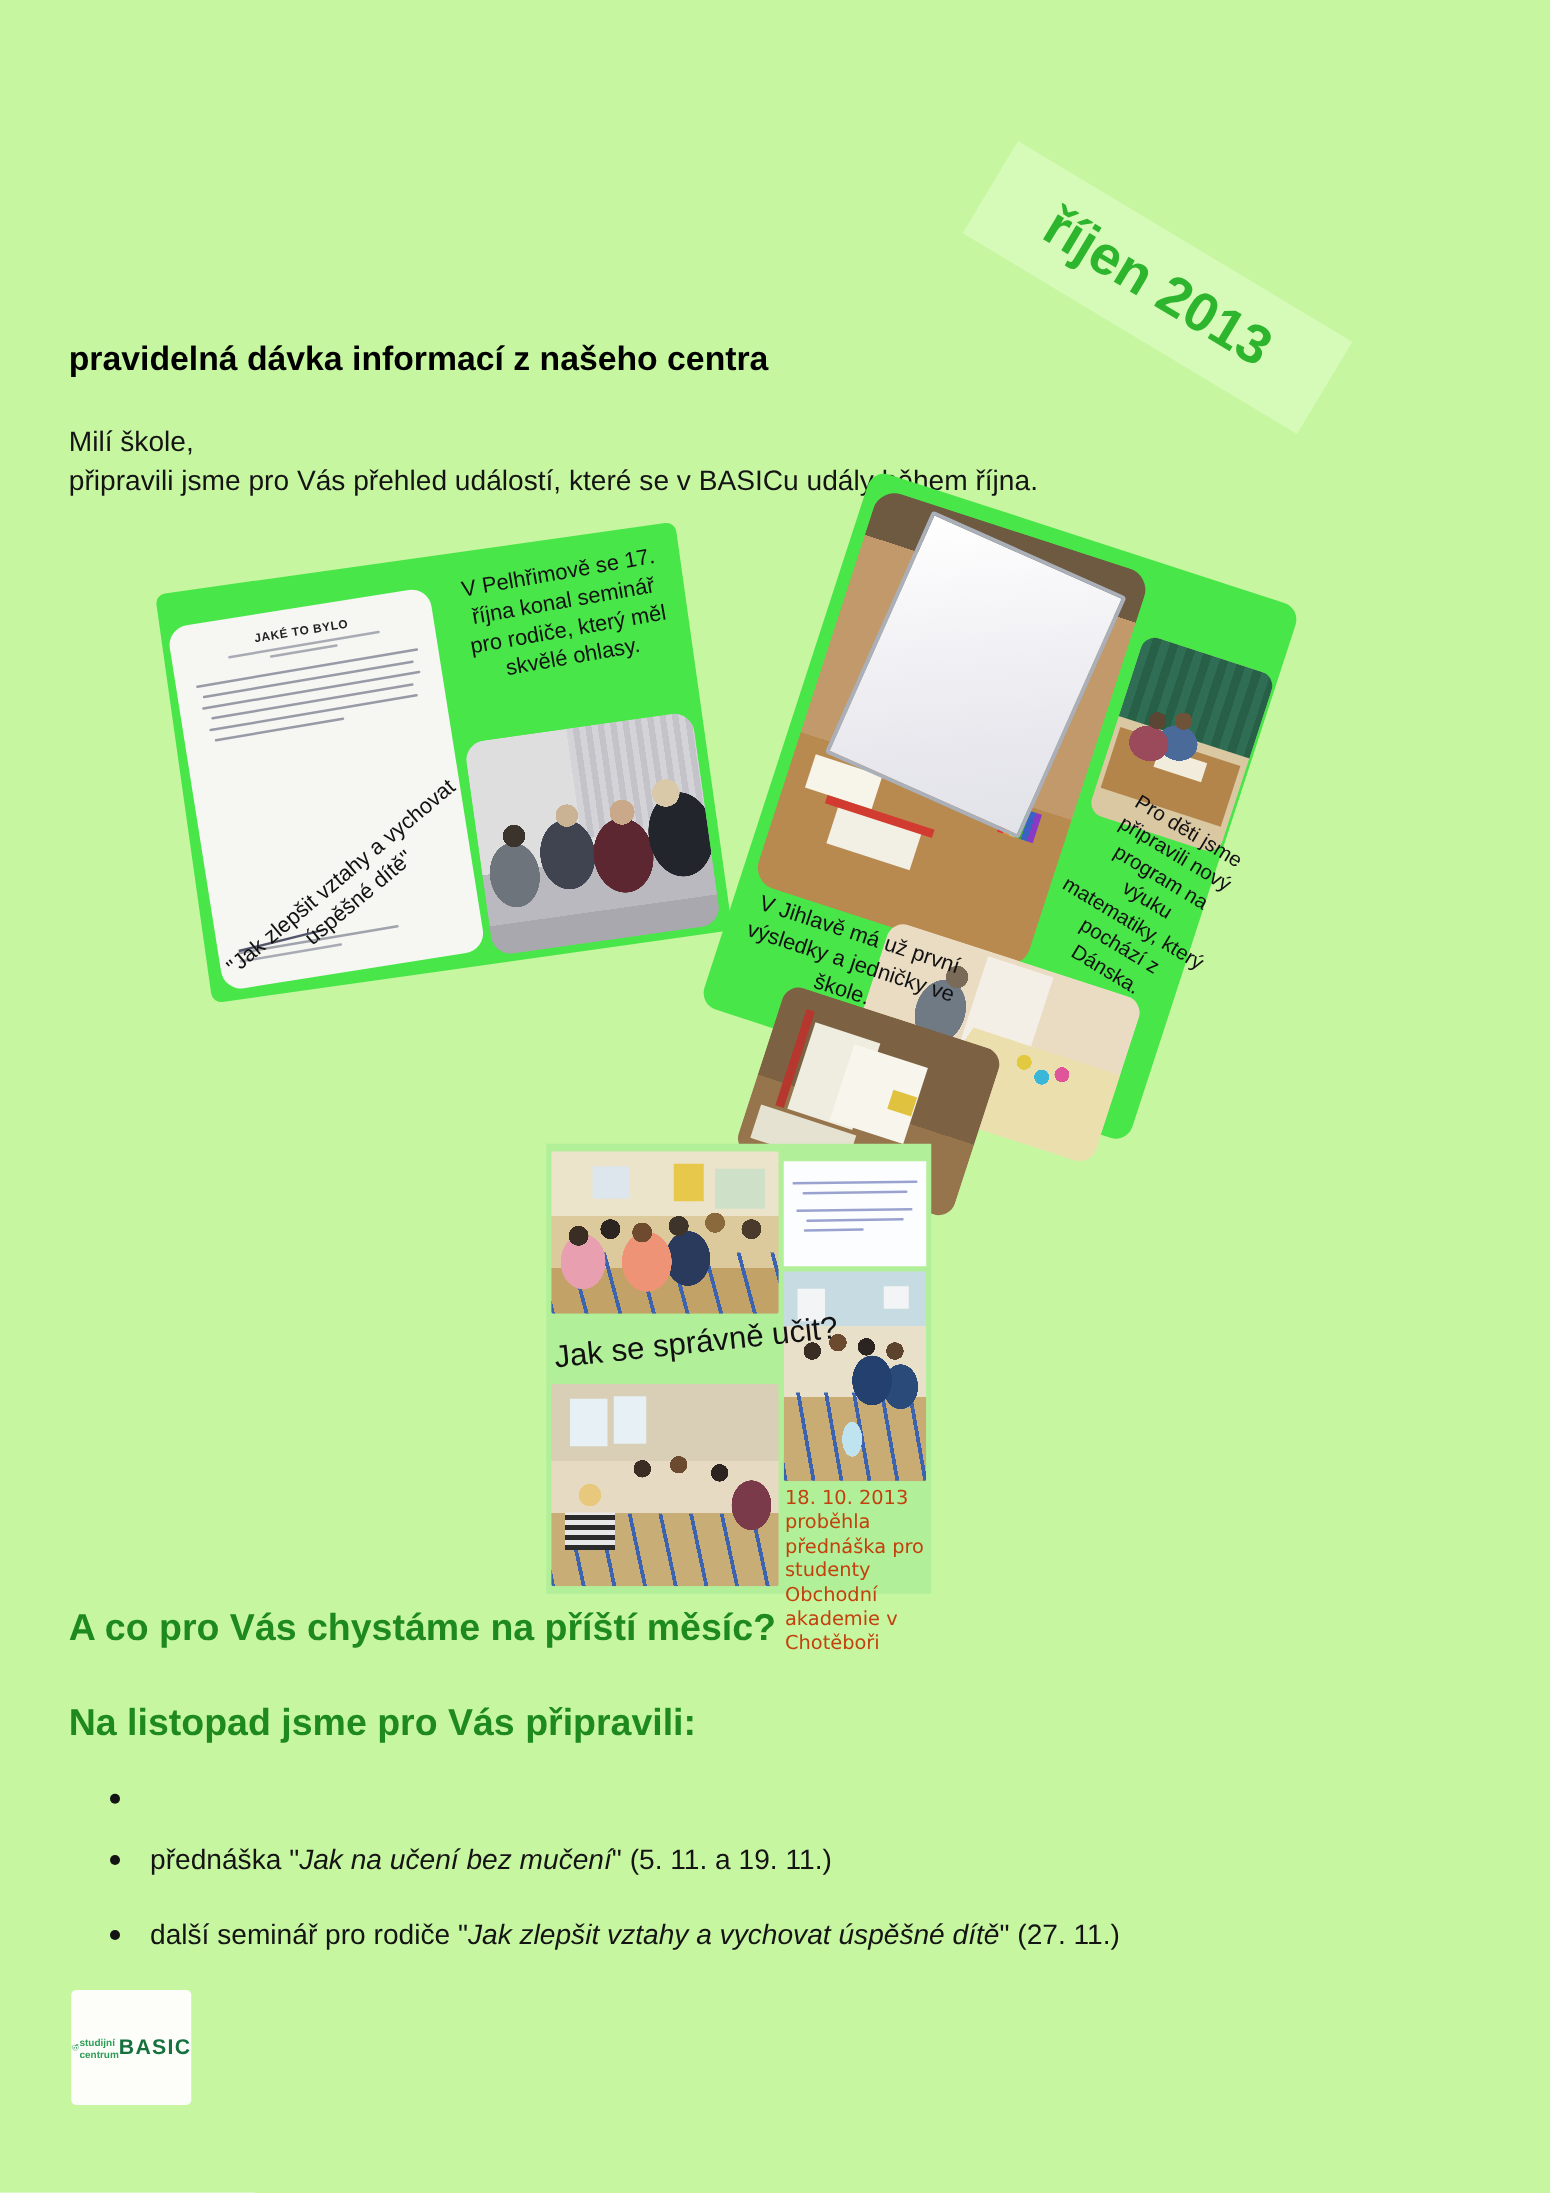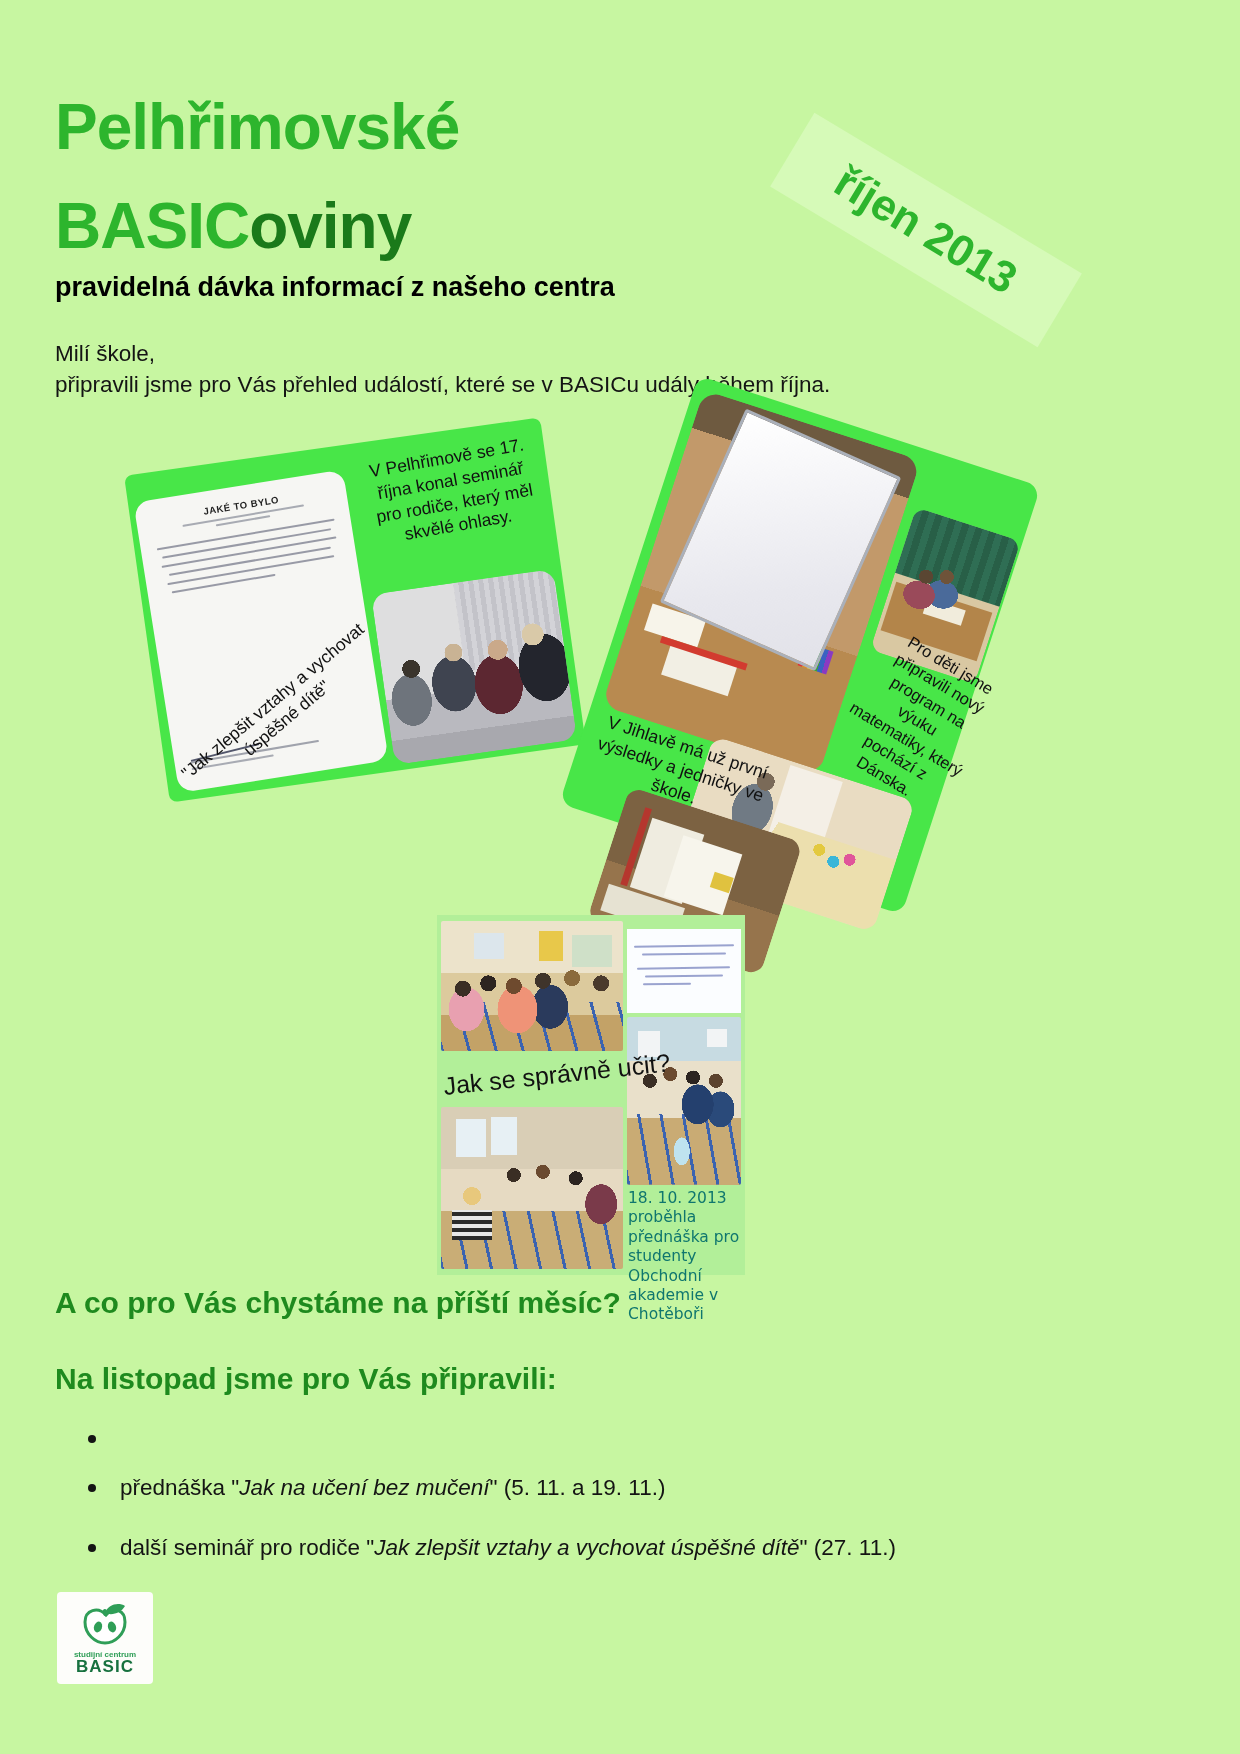--- a/index.html
+++ b/index.html
@@ -134,47 +134,46 @@
       radial-gradient(circle 9px at 17% 55%, #e8c87c 99%, transparent 100%),
       repeating-linear-gradient(0deg, #2b2b2b 0 4px, #e8e8e8 4px 8px) 8% 78% / 40px 30px no-repeat,
       radial-gradient(circle 7px at 40% 42%, #3a2e24 99%, transparent 100%),
       radial-gradient(circle 7px at 56% 40%, #6b4a2f 99%, transparent 100%),
       radial-gradient(circle 7px at 74% 44%, #2c2420 99%, transparent 100%),
       radial-gradient(ellipse 16px 20px at 88% 60%, #7a3a4a 99%, transparent 100%),
       linear-gradient(#e7f0f4 0 100%) 10% 10% / 30px 38px no-repeat,
       linear-gradient(#e7f0f4 0 100%) 32% 8% / 26px 38px no-repeat,
       repeating-linear-gradient(78deg, #3b63b0 0 3px, transparent 3px 24px) 0 100% / 100% 36% no-repeat,
       linear-gradient(180deg,#d9ceb6 0 38%,#e6dac2 38% 64%,#c9ad76 64% 100%);}
-  .c3-caption{position:absolute;left:191px;top:274px;width:112px;font-size:15.5px;line-height:1.25;color:#0f766e;
+  .c3-caption{position:absolute;left:191px;top:274px;width:112px;font-size:15.5px;line-height:1.25;color:#c2410c;
     font-family:"DejaVu Sans",sans-serif;}
 
   
   .h-green{position:absolute;left:55px;margin:0;font-size:30px;font-weight:bold;color:#1e8a1e;}
   .h1pos{top:1286px;} .h2pos{top:1362px;}
   .agenda{position:absolute;left:88px;top:1424px;margin:0;padding:0;list-style:none;}
   .agenda li{display:flex;margin-bottom:30px;font-size:22.5px;line-height:30px;color:#141414;}
   .dot{width:8px;height:8px;border-radius:50%;background:#141414;margin:11px 24px 0 0;flex:0 0 auto;}
   .agenda i{font-style:italic;margin-top:34px;}
 
   
   .logo{position:absolute;left:57px;top:1592px;width:96px;height:92px;background:#fdfdfa;border-radius:4px;
-    display:flex;flex-direction:column;align-items:center;justify-content:center;}
+    display:flex;flex-direction:row;align-items:center;justify-content:center;}
   .logo .l1{font-size:8px;font-weight:bold;color:#2f9e57;margin-top:1px;}
   .logo .l2{font-size:17px;font-weight:bold;color:#17713f;letter-spacing:1px;line-height:16px;}
 </style>
 </head>
 <body>
 
 <div class="page">
 
   <div class="badge-band">
     <span>říjen 2013</span>
   </div>
 
-  <h1 class="title"><span>Pelhřimovské</span><br><span class="t2a">BASIC</span><span class="t2b">oviny</span></h1>
 
   <div class="subtitle">pravidelná dávka informací z našeho centra</div>
 
   <p class="intro"><span>Milí škole,</span><br><span>připravili jsme pro Vás přehled událostí, které se v BASICu udály během října.</span></p>
 
   <div class="card card1">
     <div class="paper1">
       <div class="ptitle">JAKÉ TO BYLO</div>
       <b class="bar psub1"></b>
       <b class="bar psub2"></b>

